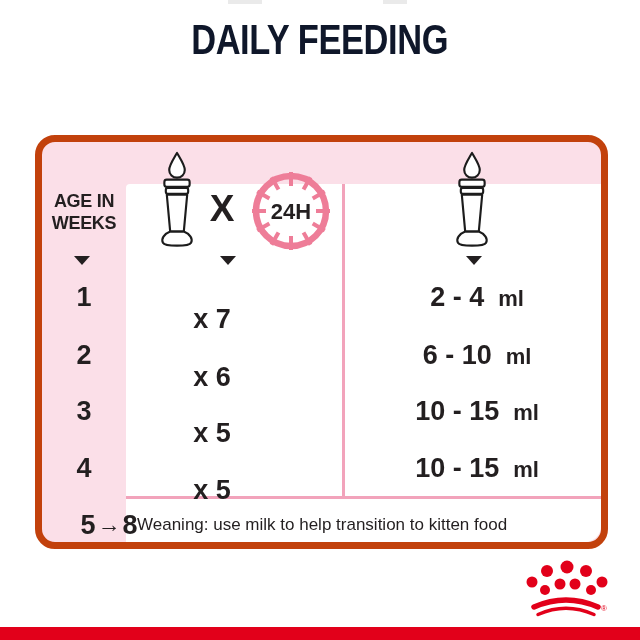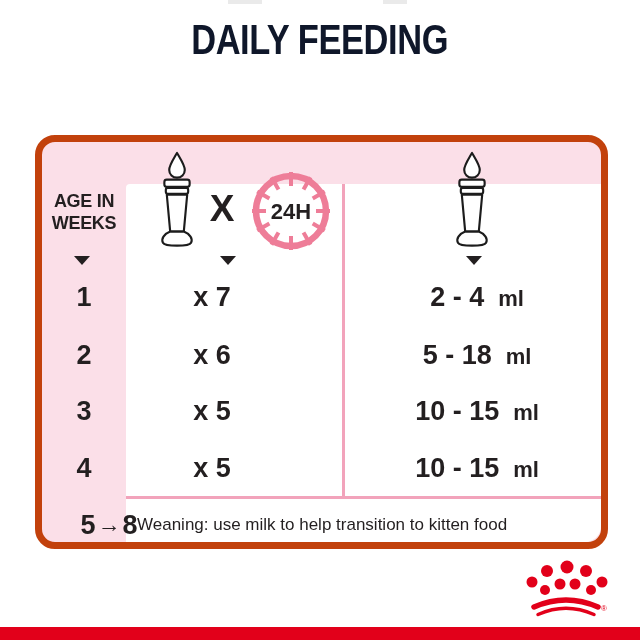--- a/index.html
+++ b/index.html
@@ -48,21 +48,21 @@
 
   .x-symbol{
     position:absolute;left:150px;top:36px;width:60px;text-align:center;
     font-size:37px;line-height:62px;font-weight:bold;
   }
   .clock{position:absolute;left:206px;top:26px;width:86px;height:86px;}
 
   .row-cell{position:absolute;height:40px;line-height:40px;font-weight:bold;
     font-size:27px;text-align:center;white-space:nowrap;}
   .cell-age{left:0;width:84px;}
-  .cell-feeds{left:84px;width:172px;}
+  .cell-feeds{left:84px;width:172px;margin-top:22px;}
   .cell-amount{left:303px;width:264px;}
   .row-y0{top:135px;} .row-y1{top:193px;} .row-y2{top:249px;} .row-y3{top:306px;}
   .unit{font-size:22px;font-weight:bold;margin-left:14px;}
 
   .wean-age{left:0;width:80px;top:363px;padding-left:27px;}
   .wean-arrow{display:inline-block;font-size:23px;font-weight:normal;
     position:relative;top:-2px;margin:0 2px;}
   .wean-note{
     position:absolute;left:95px;right:10px;top:371px;font-size:17px;line-height:24px;
     font-weight:normal;color:#231f20;text-align:left;white-space:nowrap;
@@ -138,21 +138,21 @@
     <div class="tri c1"></div>
     <div class="tri c2"></div>
     <div class="tri c3"></div>
 
     <div class="row-cell cell-age row-y0">1</div>
     <div class="row-cell cell-feeds row-y0">x 7</div>
     <div class="row-cell cell-amount row-y0"><span>2 - 4</span><span class="unit">ml</span></div>
 
     <div class="row-cell cell-age row-y1">2</div>
     <div class="row-cell cell-feeds row-y1">x 6</div>
-    <div class="row-cell cell-amount row-y1"><span>5 - 18</span><span class="unit">ml</span></div>
+    <div class="row-cell cell-amount row-y1"><span>6 - 10</span><span class="unit">ml</span></div>
 
     <div class="row-cell cell-age row-y2">3</div>
     <div class="row-cell cell-feeds row-y2">x 5</div>
     <div class="row-cell cell-amount row-y2"><span>10 - 15</span><span class="unit">ml</span></div>
 
     <div class="row-cell cell-age row-y3">4</div>
     <div class="row-cell cell-feeds row-y3">x 5</div>
     <div class="row-cell cell-amount row-y3"><span>10 - 15</span><span class="unit">ml</span></div>
 
     <div class="row-cell wean-age"><span>5</span><span class="wean-arrow">→</span><span>8</span></div>

